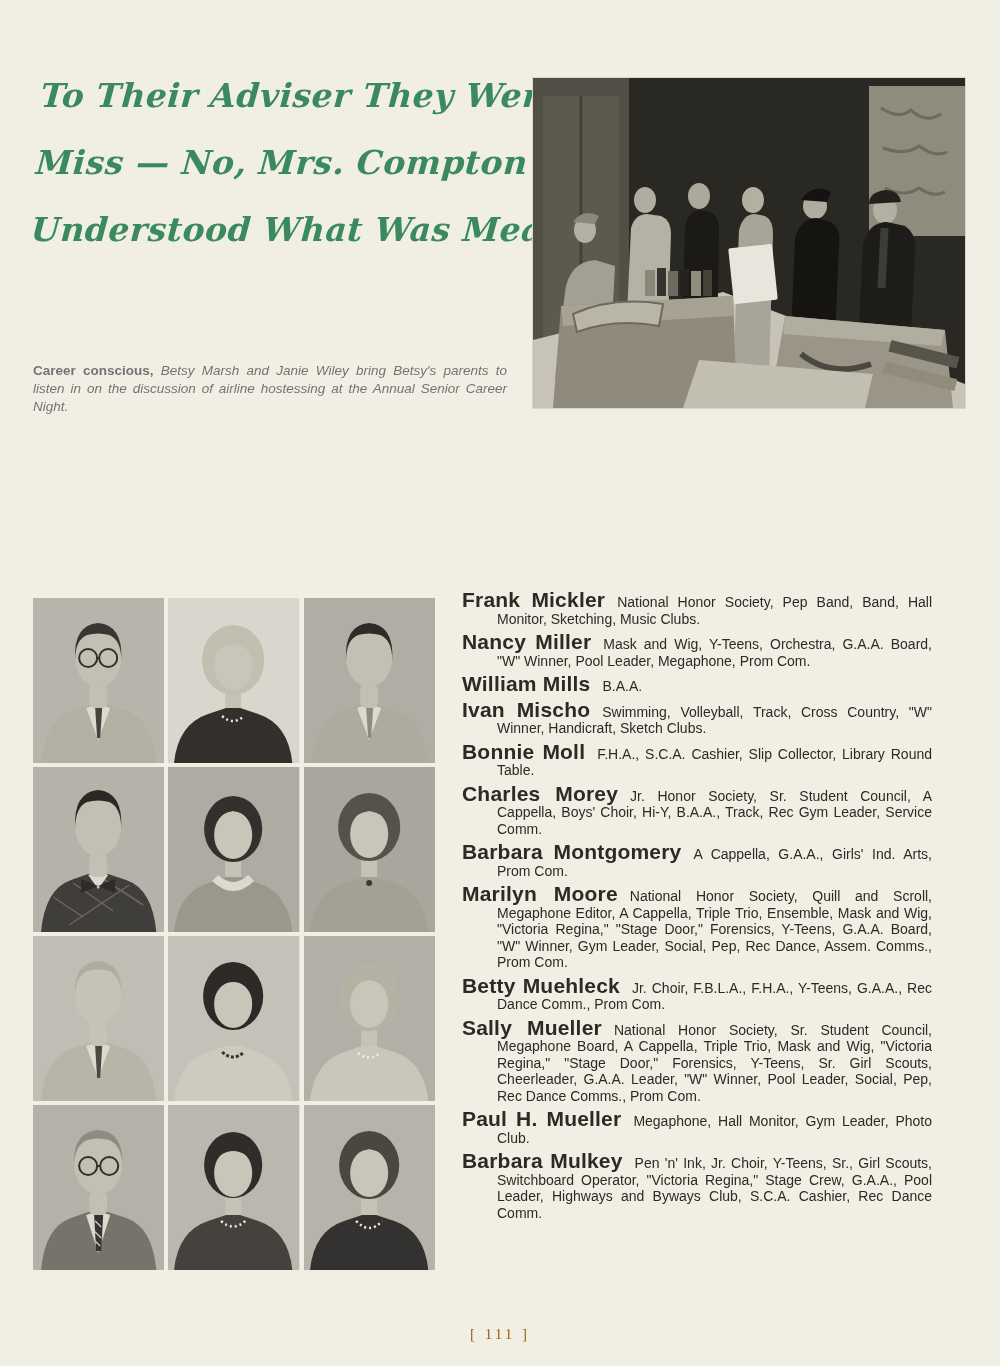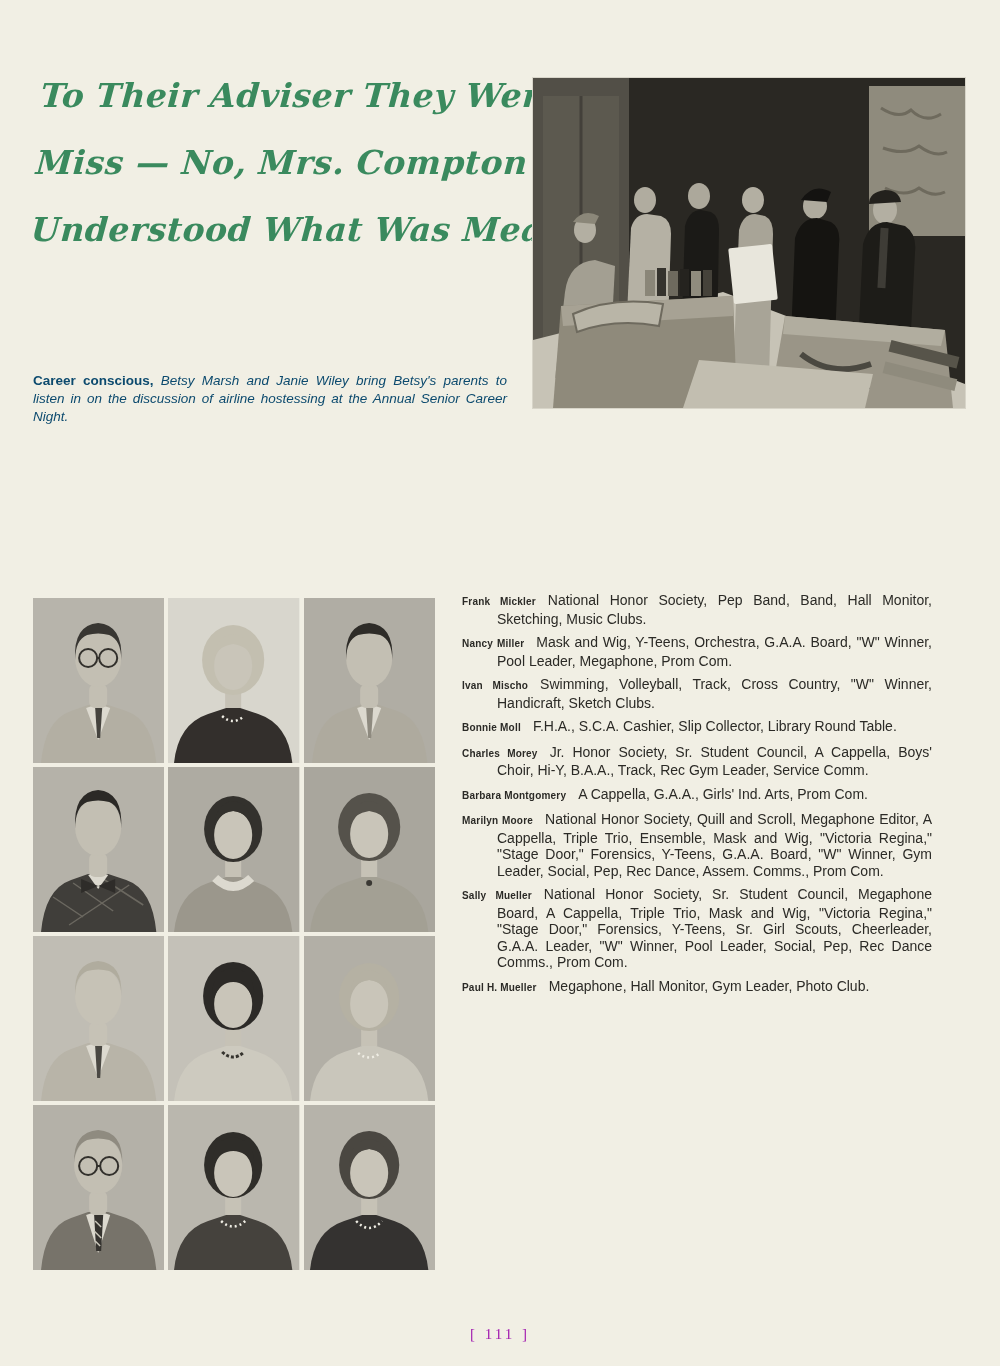--- a/index.html
+++ b/index.html
@@ -22,23 +22,23 @@
     white-space:nowrap;
   }
   
   .photo{
     position:absolute;left:533px;top:78px;width:432px;height:330px;
     background:#2a2823;box-shadow:0 0 0 1px #d8d5c9;
   }
   .photo svg{display:block;width:100%;height:100%;}
   
   .caption{
-    position:absolute;left:33px;top:358px;width:474px;
+    position:absolute;left:33px;top:348px;width:474px;
     font-size:13.5px;line-height:18px;text-align:justify;
-    color:#0c4a6e;
+    color:#737373;
   }
   .caption .lead{font-weight:bold;font-style:normal;}
   .caption .rest{font-style:italic;}
   
   .grid{
     position:absolute;left:33px;top:598px;width:402px;height:672px;
     display:grid;grid-template-columns:repeat(3,1fr);grid-template-rows:repeat(4,1fr);
     gap:4px;background:#f1efe4;
   }
   .cell{overflow:hidden;}
@@ -60,25 +60,25 @@
   .students{
     position:absolute;left:462px;top:592px;width:470px;
   }
   .entry{
     margin:0 0 7px 0;
     font-size:14px;line-height:16.5px;
     text-align:justify;
     text-indent:-35px;padding-left:35px;
     color:#2b2a26;
   }
-  .sname{font-weight:bold;font-size:10px;margin-right:12px;letter-spacing:.2px;}
+  .sname{font-weight:bold;font-size:21px;margin-right:12px;letter-spacing:.2px;}
   
   .pagenum{
     position:absolute;left:0;right:0;top:1326px;
-    text-align:center;font-size:15px;letter-spacing:3px;color:#a21caf;
+    text-align:center;font-size:15px;letter-spacing:3px;color:#a16207;
     font-family:"Liberation Serif",serif;
   }
 </style>
 </head>
 <body>
 
 <div>
 
   <div class="title">
     <div>To Their Adviser They Went</div>
@@ -285,24 +285,27 @@
           <ellipse cx="65" cy="68" rx="19" ry="24" fill="#c9c5b9"></ellipse>
           <path d="M45,58 Q47,36 65,34 Q83,36 85,58 Q80,46 65,44 Q50,46 45,58 Z" fill="var(--hair)"></path>
           <path d="M52,116 Q65,130 78,116" stroke="#efede4" stroke-width="2.5" fill="none" stroke-dasharray="2,3"></path>
         </svg>
       </div>
   </div>
 
   <div class="students">
     <p class="entry"><span class="sname">Frank Mickler</span><span class="sact">National Honor Society, Pep Band, Band, Hall Monitor, Sketching, Music Clubs.</span></p>
     <p class="entry"><span class="sname">Nancy Miller</span><span class="sact">Mask and Wig, Y-Teens, Orchestra, G.A.A. Board, "W" Winner, Pool Leader, Megaphone, Prom Com.</span></p>
+    <p class="entry"><span class="sname">William Mills</span><span class="sact">B.A.A.</span></p>
     <p class="entry"><span class="sname">Ivan Mischo</span><span class="sact">Swimming, Volleyball, Track, Cross Country, "W" Winner, Handicraft, Sketch Clubs.</span></p>
     <p class="entry"><span class="sname">Bonnie Moll</span><span class="sact">F.H.A., S.C.A. Cashier, Slip Collector, Library Round Table.</span></p>
     <p class="entry"><span class="sname">Charles Morey</span><span class="sact">Jr. Honor Society, Sr. Student Council, A Cappella, Boys' Choir, Hi-Y, B.A.A., Track, Rec Gym Leader, Service Comm.</span></p>
     <p class="entry"><span class="sname">Barbara Montgomery</span><span class="sact">A Cappella, G.A.A., Girls' Ind. Arts, Prom Com.</span></p>
     <p class="entry"><span class="sname">Marilyn Moore</span><span class="sact">National Honor Society, Quill and Scroll, Megaphone Editor, A Cappella, Triple Trio, Ensemble, Mask and Wig, "Victoria Regina," "Stage Door," Forensics, Y-Teens, G.A.A. Board, "W" Winner, Gym Leader, Social, Pep, Rec Dance, Assem. Comms., Prom Com.</span></p>
+    <p class="entry"><span class="sname">Betty Muehleck</span><span class="sact">Jr. Choir, F.B.L.A., F.H.A., Y-Teens, G.A.A., Rec Dance Comm., Prom Com.</span></p>
     <p class="entry"><span class="sname">Sally Mueller</span><span class="sact">National Honor Society, Sr. Student Council, Megaphone Board, A Cappella, Triple Trio, Mask and Wig, "Victoria Regina," "Stage Door," Forensics, Y-Teens, Sr. Girl Scouts, Cheerleader, G.A.A. Leader, "W" Winner, Pool Leader, Social, Pep, Rec Dance Comms., Prom Com.</span></p>
     <p class="entry"><span class="sname">Paul H. Mueller</span><span class="sact">Megaphone, Hall Monitor, Gym Leader, Photo Club.</span></p>
+    <p class="entry"><span class="sname">Barbara Mulkey</span><span class="sact">Pen 'n' Ink, Jr. Choir, Y-Teens, Sr., Girl Scouts, Switchboard Operator, "Victoria Regina," Stage Crew, G.A.A., Pool Leader, Highways and Byways Club, S.C.A. Cashier, Rec Dance Comm.</span></p>
   </div>
 
   <div class="pagenum">[ 111 ]</div>
 
 </div>
 
 </body></html>

